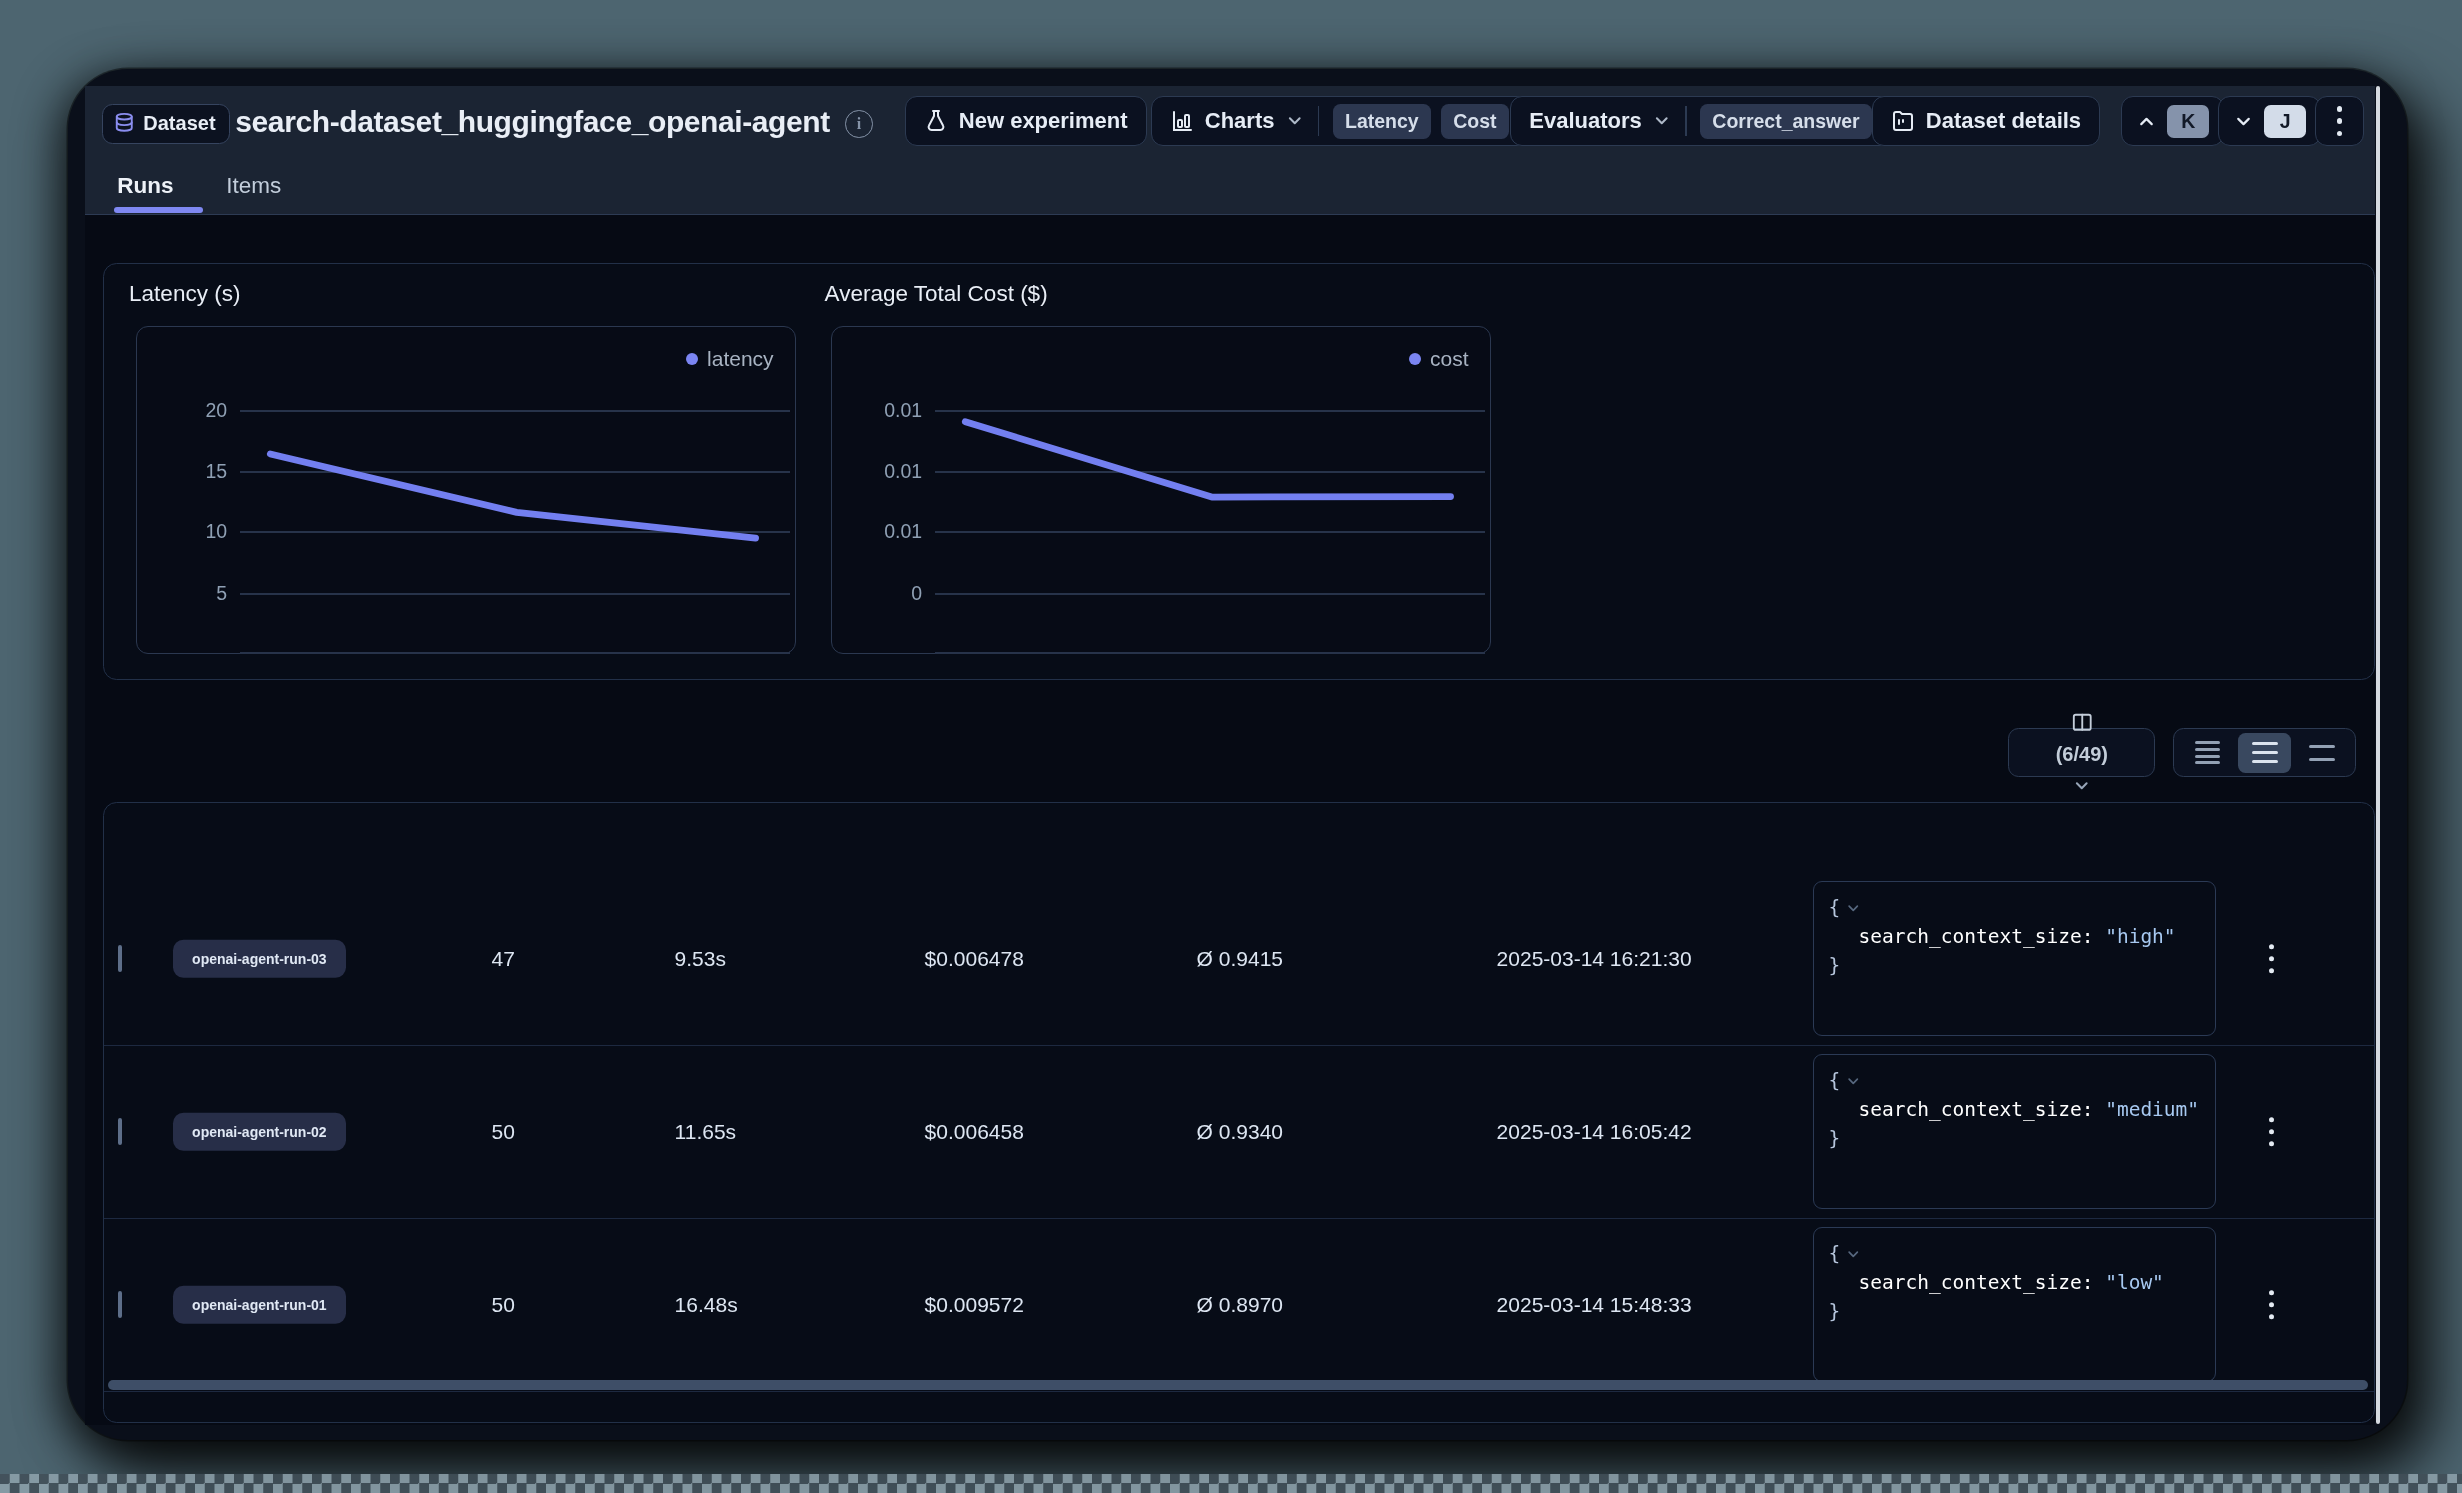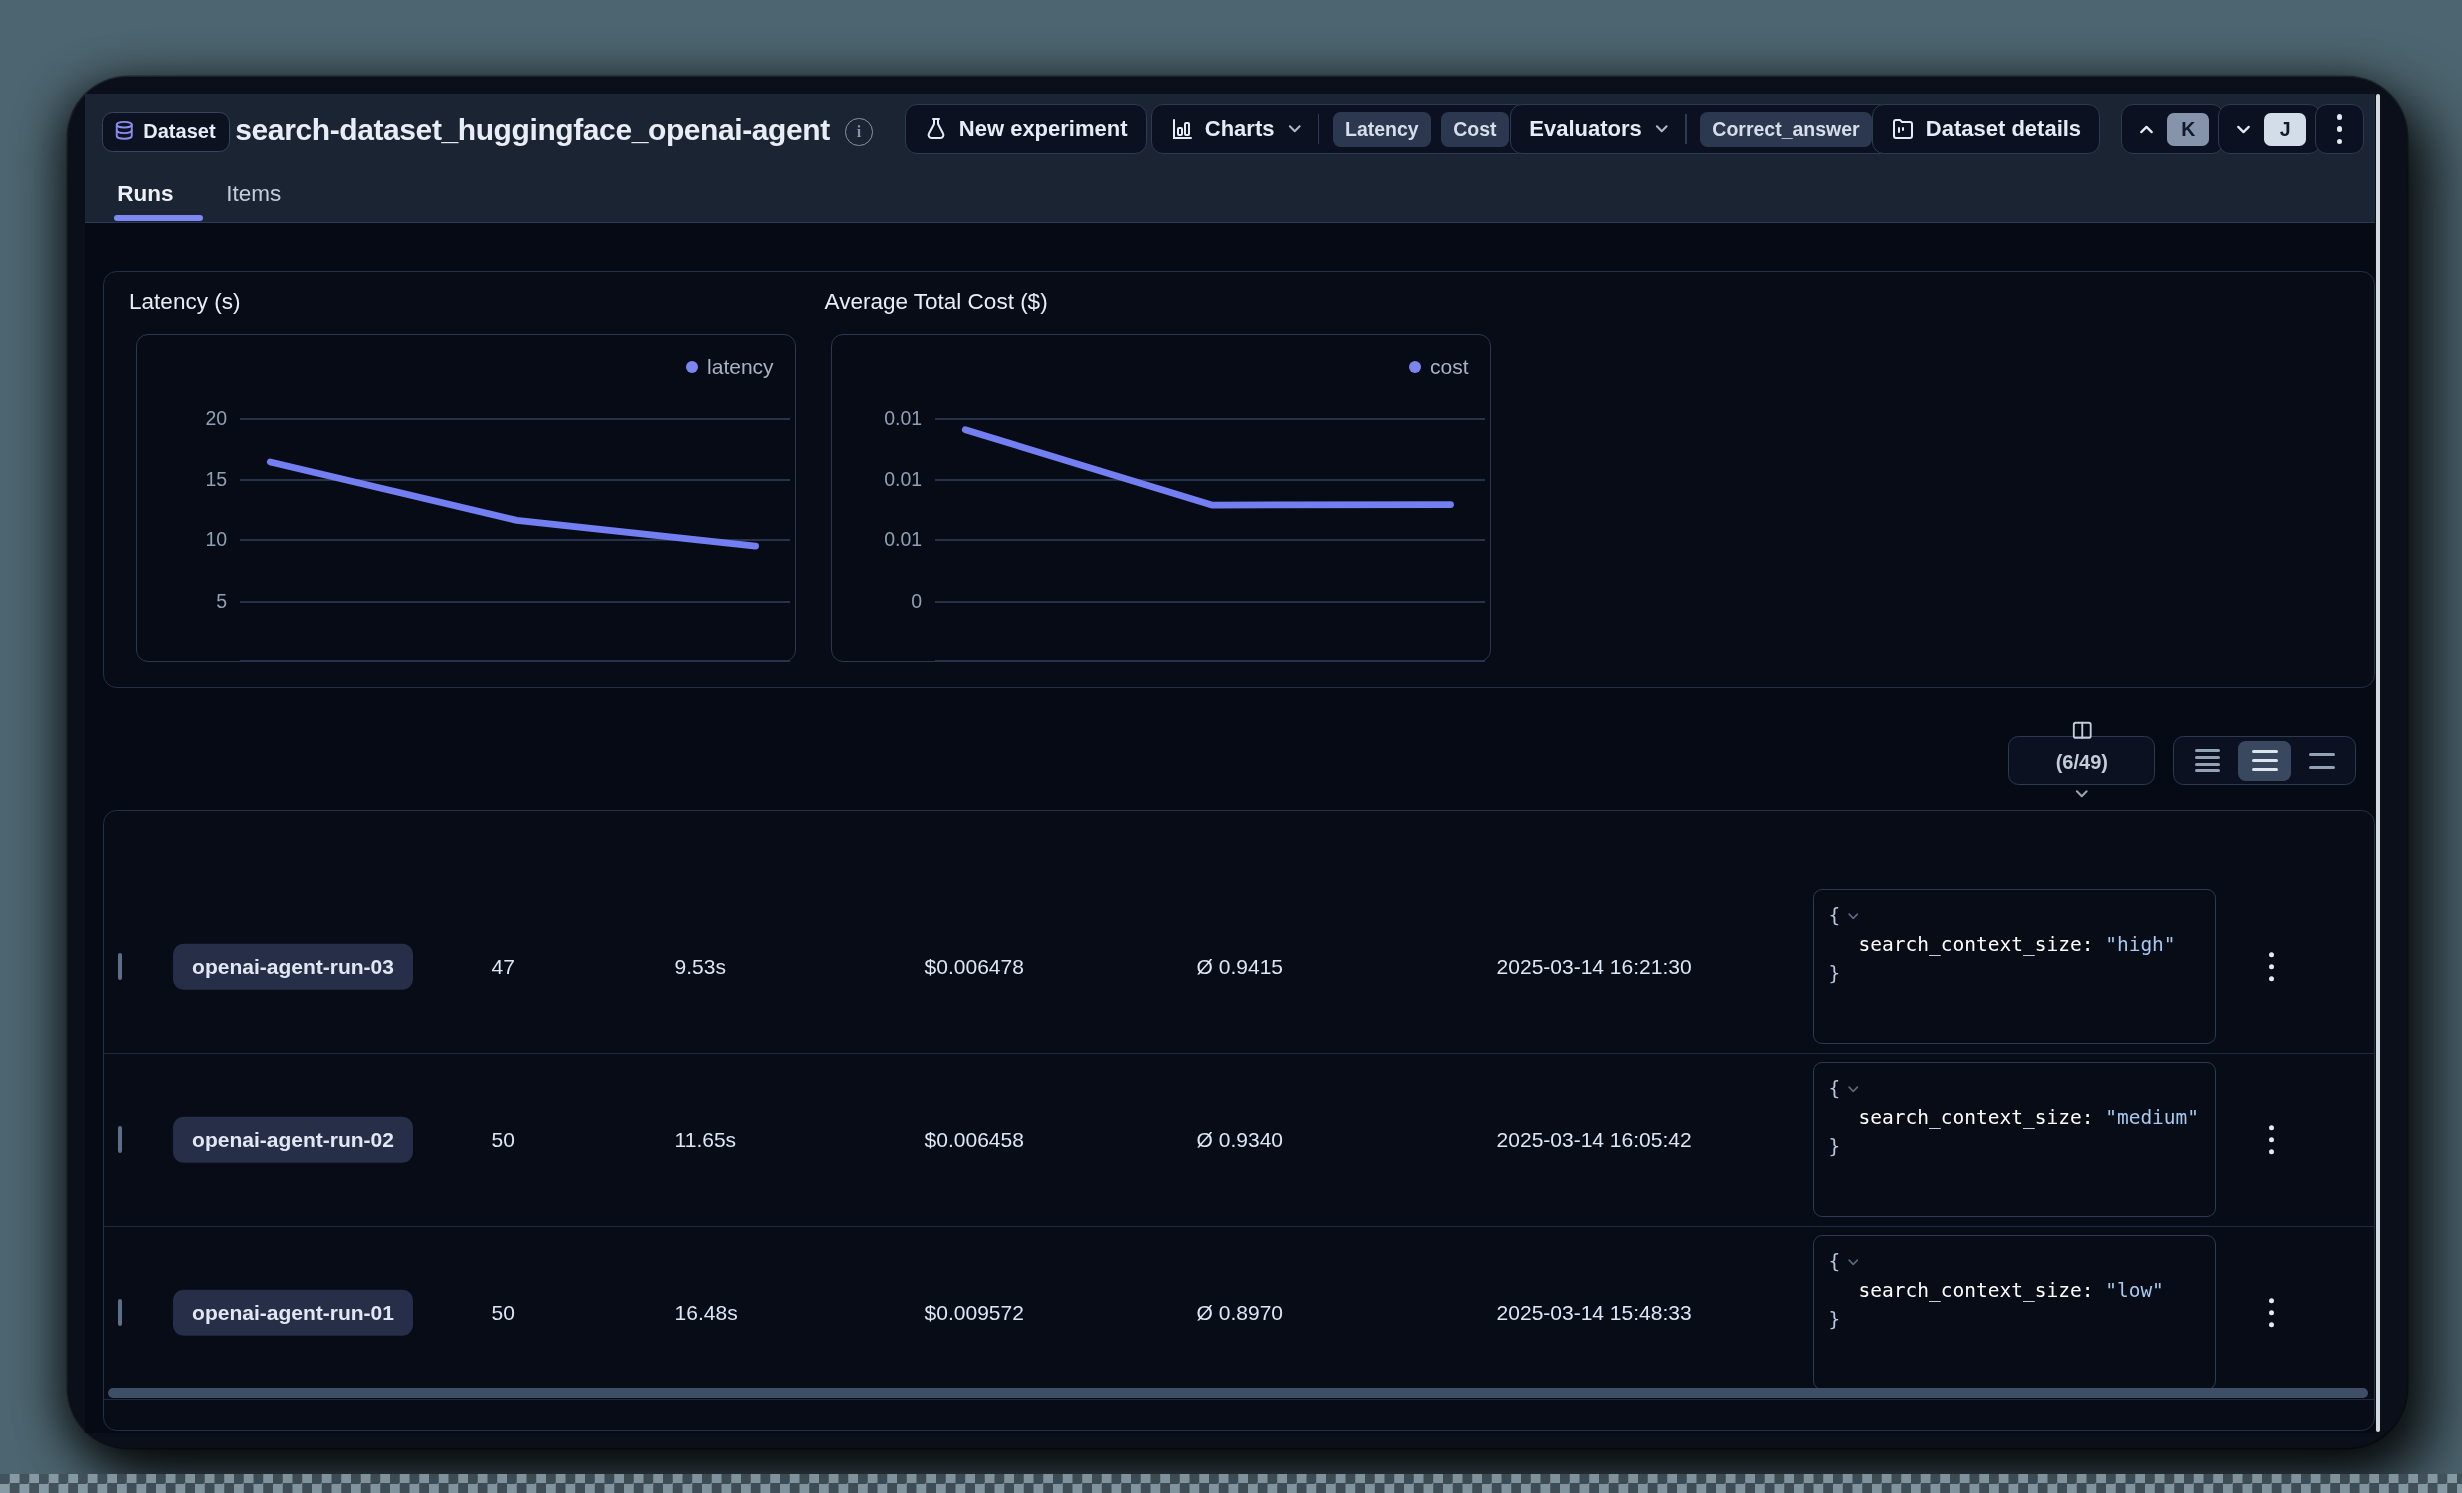--- a/index.html
+++ b/index.html
@@ -8,21 +8,20 @@
     background:#4d6570;
     font-family:"Liberation Sans",sans-serif;
     -webkit-font-smoothing:antialiased;
   }
 
   
   .window{
     position:absolute;left:68px;top:69px;width:2339px;height:1371px;
     background:#0a0f1a;border-radius:60px;
     box-shadow:21px 28.6px 60px 6px rgba(0,0,0,.85), -10.5px 6px 41px rgba(0,0,0,.55), 0 0 0 1.5px rgba(0,0,0,.45);
-    margin-top:8px;
   }
   .viewport{
     position:absolute;left:17.3px;top:17.3px;right:32px;bottom:15px;
     background:#060a14;overflow:hidden;
   }
   .v-scrollbar{
     position:absolute;top:17.3px;right:27px;width:4.5px;height:1338px;
     background:#e7ebf1;border-radius:2.3px;opacity:.92;
   }
   .bottom-checker{
@@ -165,21 +164,21 @@
   .col-cost{left:821px;}
   .col-correct{left:1093px;}
   .col-created{left:1393px;}
   .col-meta{left:1709px;}
   .col-actions{left:2131px;}
   .checkbox{
     width:25.5px;height:25.5px;box-sizing:border-box;border:2.3px solid #5d6e89;border-radius:6.8px;background:transparent;
   }
   .name-pill{
     display:inline-block;padding:11.3px 19.5px;border-radius:10.5px;background:#272e48;
-    font-size:21px;font-weight:700;color:#e0e8f4;
+    font-size:14px;font-weight:700;color:#e0e8f4;
   }
   .meta-box{
     position:absolute;left:1709px;top:9px;width:403px;height:155px;box-sizing:border-box;
     border:1.5px solid #2b3a55;border-radius:9px;padding:10.5px 15px;
     font-family:"DejaVu Sans Mono",monospace;font-size:19.5px;line-height:29px;color:#b6c6dd;
   }
   .meta-box .chev-sm{display:inline-block;vertical-align:middle;margin-left:4.5px;}
   .meta-line2{padding-left:30px;white-space:nowrap;}
   .json-key{color:#ffffff;}
   .json-val{color:#a7c9f1;}

